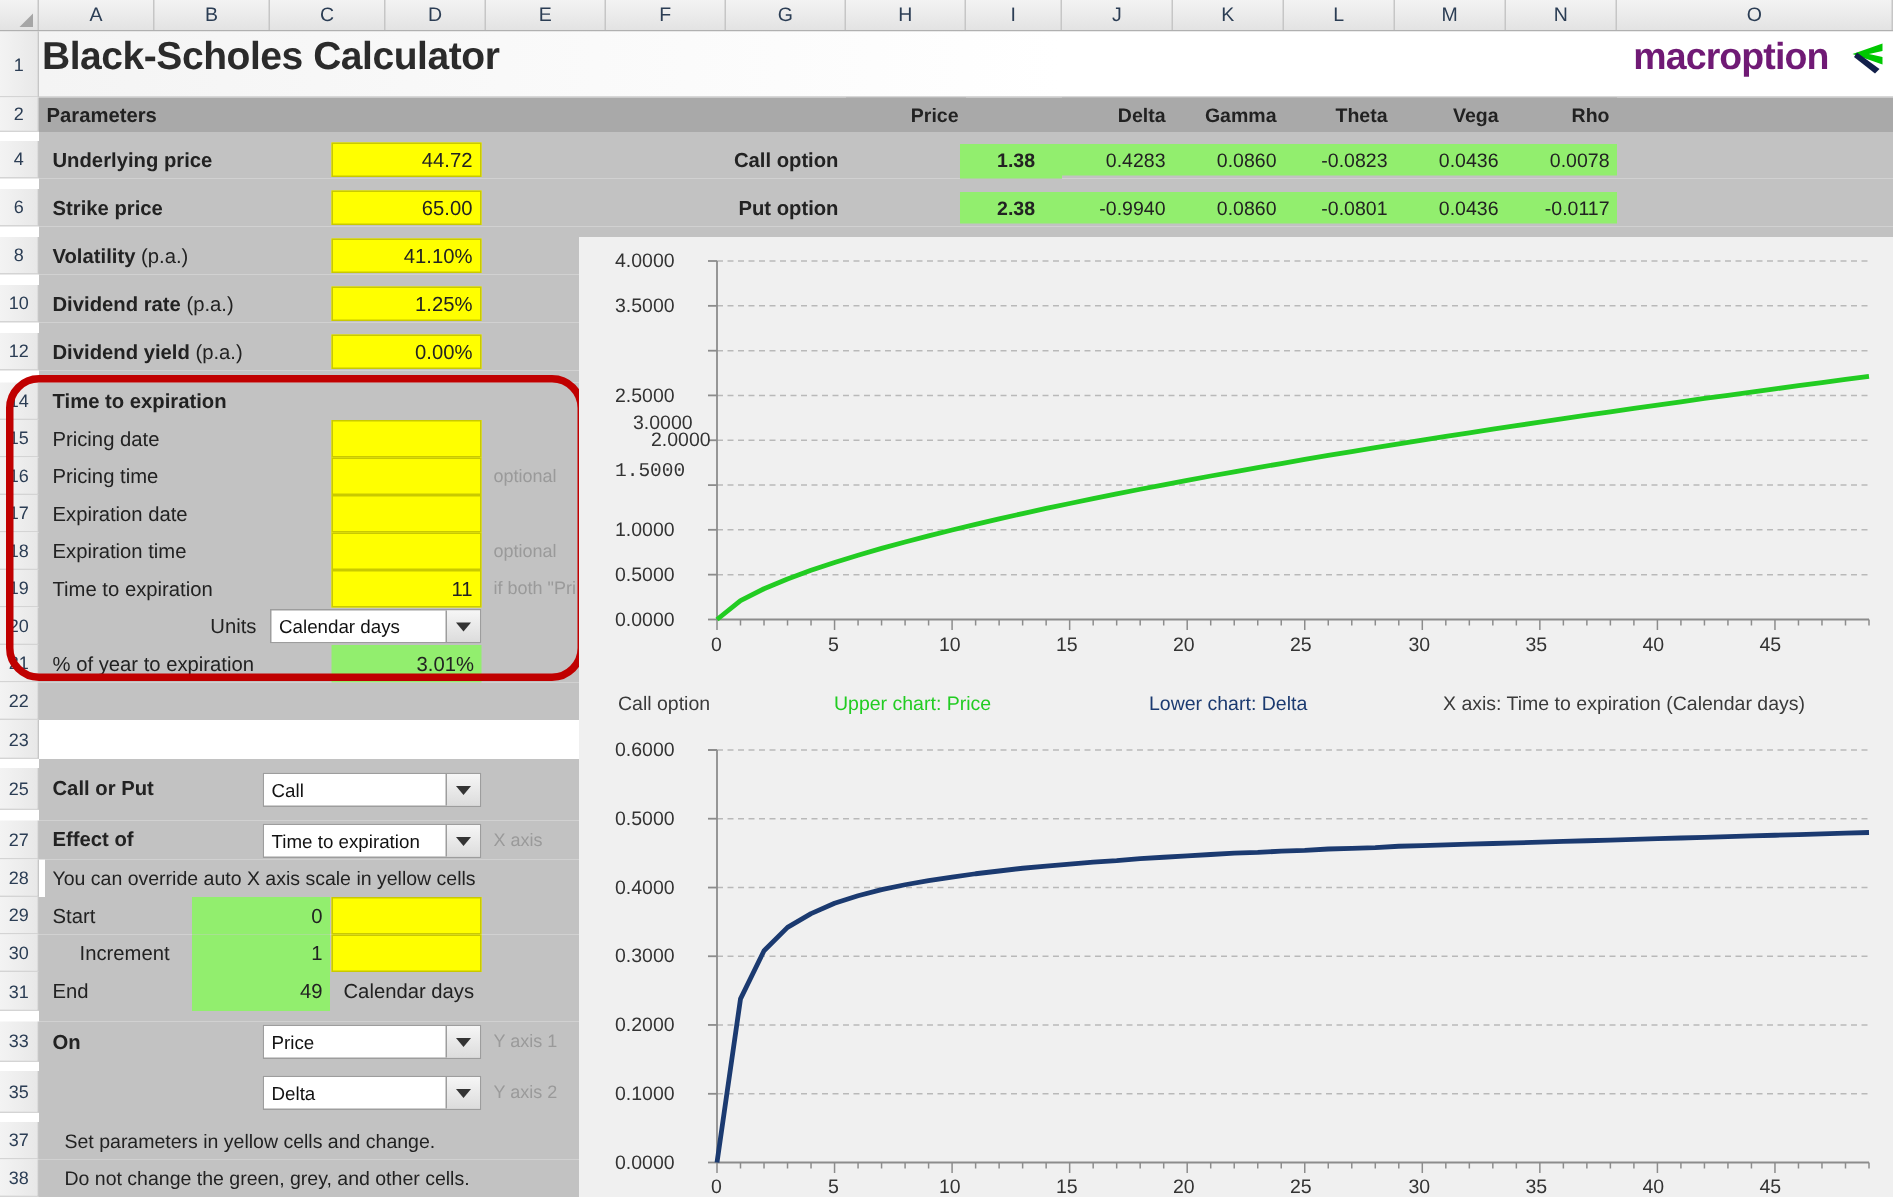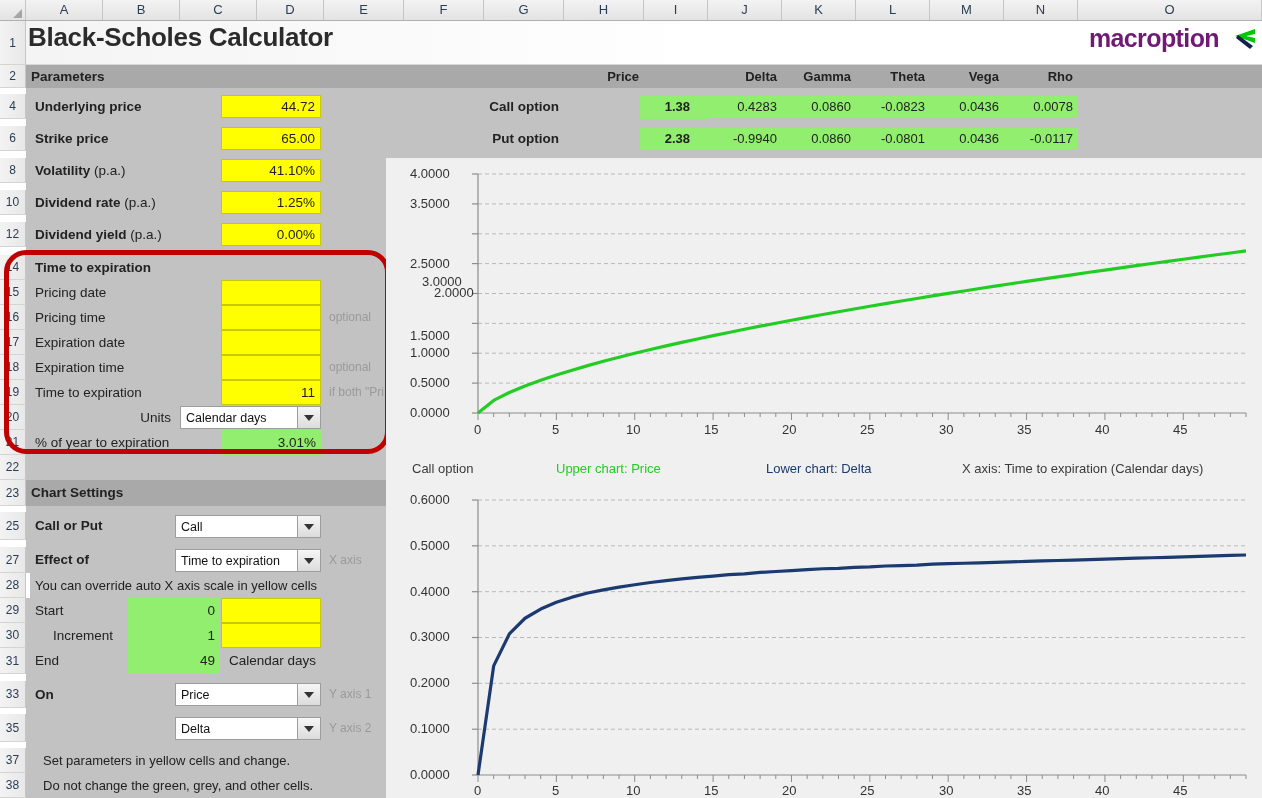--- a/index.html
+++ b/index.html
@@ -234,21 +234,20 @@
       </span>
   </div>
 
   <div class="c l" style="left:30px;top:430px;width:190px;height:25px;line-height:25px;font-size:13.5px">% of year to expiration</div>
   <div class="c green r" style="left:221px;top:430px;width:100px;height:25px;line-height:25px;font-size:13.5px">3.01%</div>
 
   <div id="redring"></div>
 
   <div class="c grey2" style="left:26px;top:455px;width:360px;height:25px"></div>
 
-  <div class="c greyhdr b l" style="left:26px;top:480px;width:360px;height:26px;line-height:26px;font-size:13.5px">Chart Settings</div>
   <div class="c grey2" style="left:26px;top:506px;width:360px;height:6px"></div>
 
   <div class="c grey2" style="left:26px;top:512px;width:360px;height:28px"></div>
   <div class="c b l" style="left:30px;top:512px;width:150px;height:28px;line-height:28px;font-size:13.5px">Call or Put</div>
   <div class="combo" style="left:175px;top:515px;width:146px;height:23px">
     <span class="txt">Call</span>
     <span class="btn">
         <i></i>
       </span>
   </div>
@@ -396,21 +395,21 @@
         </g>
 
       <polyline id="upper-series" fill="none" stroke="#22cc22" stroke-width="3.2" stroke-linejoin="round" points="92.00,255.00 107.67,242.39 123.35,234.51 139.02,227.99 154.69,222.20 170.37,217.00 186.04,212.16 201.71,207.62 217.39,203.32 233.06,199.25 248.73,195.31 264.41,191.55 280.08,187.90 295.76,184.38 311.43,180.97 327.10,177.68 342.78,174.46 358.45,171.29 374.12,168.18 389.80,165.20 405.47,162.27 421.14,159.34 436.82,156.53 452.49,153.72 468.16,151.03 483.84,148.29 499.51,145.66 515.18,143.03 530.86,140.46 546.53,137.95 562.20,135.44 577.88,132.99 593.55,130.54 609.22,128.15 624.90,125.76 640.57,123.43 656.24,121.10 671.92,118.83 687.59,116.56 703.27,114.29 718.94,112.08 734.61,109.87 750.29,107.66 765.96,105.51 781.63,103.35 797.31,101.26 812.98,99.11 828.65,97.02 844.33,94.99 860.00,92.90"></polyline>
     </svg>
     
     <div class="ticklabel" style="left:24px;top:8px;">4.0000</div>
     <div class="ticklabel" style="left:24px;top:38px;">3.5000</div>
     <div class="ticklabel" style="left:36px;top:68px;margin-top:48px;">3.0000</div>
     <div class="ticklabel" style="left:24px;top:98px;">2.5000</div>
     <div class="ticklabel" style="left:16px;top:127px;margin-left:32px;">2.0000</div>
-    <div class="ticklabel" style="left:24px;top:170px;">1.5000</div>
+    <div class="ticklabel" style="left:24px;top:148px;font-family:Liberation Mono, monospace;">1.5000</div>
     <div class="ticklabel" style="left:24px;top:187px;">1.0000</div>
     <div class="ticklabel" style="left:24px;top:217px;">0.5000</div>
     <div class="ticklabel" style="left:24px;top:247px;">0.0000</div>
     
     <div class="ticklabel" style="left:88px;top:264px;">0</div>
     <div class="ticklabel" style="left:166px;top:264px;">5</div>
     <div class="ticklabel" style="left:240px;top:264px;">10</div>
     <div class="ticklabel" style="left:318px;top:264px;">15</div>
     <div class="ticklabel" style="left:396px;top:264px;">20</div>
     <div class="ticklabel" style="left:474px;top:264px;">25</div>

